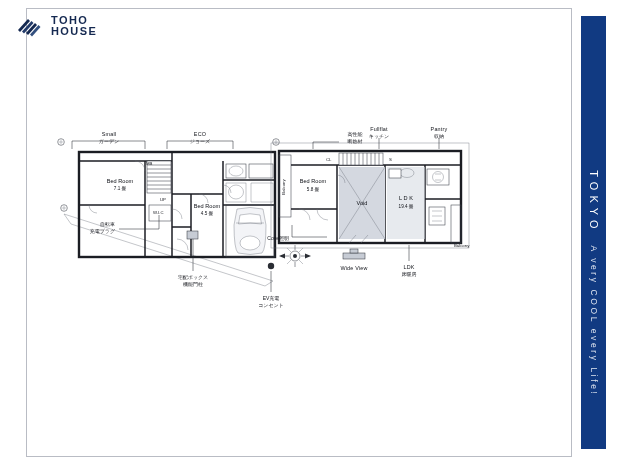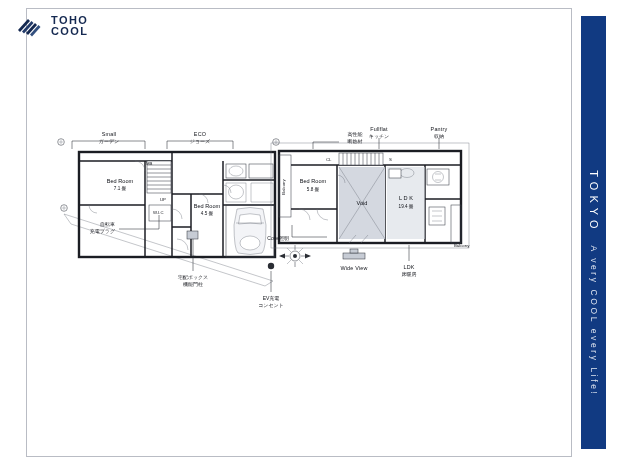--- a/index.html
+++ b/index.html
@@ -55,21 +55,21 @@
     <div id="brand-mark">
       <svg width="26" height="24" viewBox="0 0 26 24">
         <path d="M2 16 L12 5 L14 7 L4 18 Z" fill="#152951"></path>
         <path d="M6 17.5 L15.5 7 L17.5 9 L8 19.5 Z" fill="#243c6b"></path>
         <path d="M10 19 L19 9 L21 11 L12 21 Z" fill="#152951"></path>
         <path d="M14 20.5 L22.5 11 L24.5 13 L16 22.5 Z" fill="#33507f"></path>
       </svg>
     </div>
     <div id="brand-text">
       <div>TOHO</div>
-      <div>COOL</div>
+      <div>HOUSE</div>
     </div>
   </div>
 
   <div id="sidebar" style="background: rgb(17, 58, 130);">
     <span class="side-txt" id="side-tokyo">TOKYO</span>
     <span class="side-txt" id="side-tag">A very COOL every Life!</span>
   </div>
 
   <div id="plans">
   <svg width="544" height="447" viewBox="0 0 544 447">

